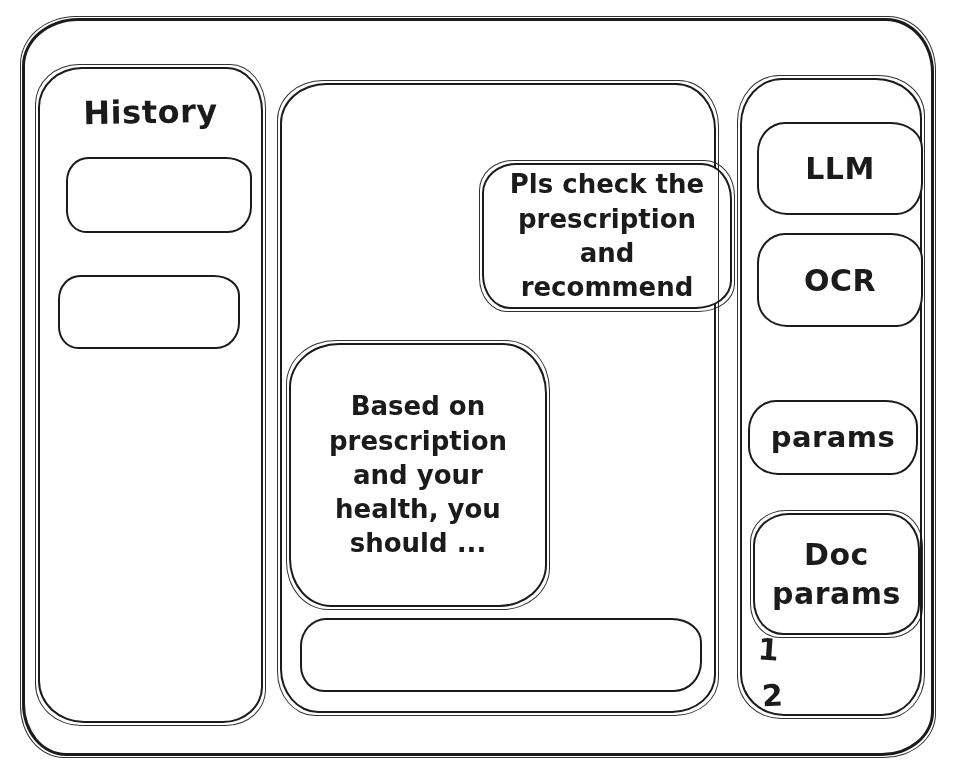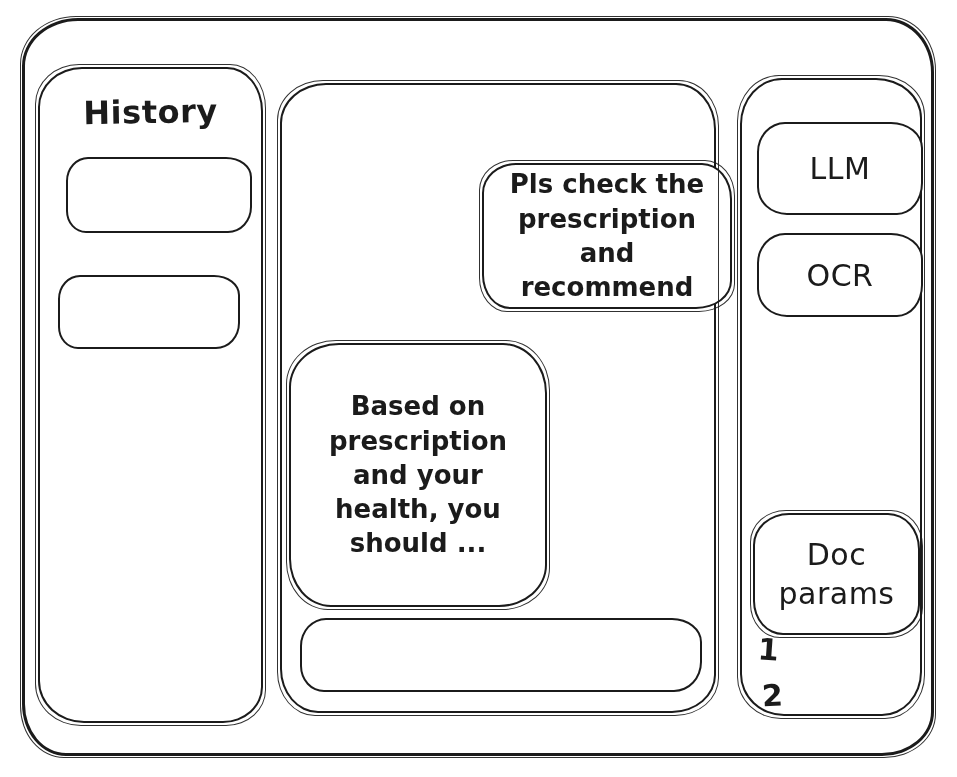--- a/index.html
+++ b/index.html
@@ -105,28 +105,28 @@
     left: 715px; top: 57px;         
     width: 182px; height: 638px;
     border-radius: 42px 46px 40px 44px / 46px 40px 44px 42px;
   }
   .tool-btn {
     display: flex;
     align-items: center;
     justify-content: center;
     text-align: center;
     font-size: 30px;
-    font-weight: 400;
+    font-weight: 700;
     letter-spacing: 0.5px;
     border-radius: 28px 32px 26px 30px / 30px 26px 32px 28px;
     cursor: pointer;
     line-height: 1.3;
   }
   #tool-llm    { left: 15px; top: 42px;  width: 166px; height: 93px; }
-  #tool-ocr    { left: 15px; top: 153px; width: 166px; height: 84px; }
+  #tool-ocr    { left: 15px; top: 153px; width: 166px; height: 94px; }
   #tool-params { left: 6px;  top: 320px; width: 170px; height: 75px; font-size: 29px; }
   #tool-doc    { left: 11px; top: 433px; width: 167px; height: 122px;
                  border-radius: 36px 32px 34px 30px / 32px 36px 30px 34px; }
   .doc-item {
     position: absolute;
     font-size: 30px;
     font-weight: 700;
     cursor: pointer;
   }
   #doc-item-1 { left: 16px; top: 552px; transform: rotate(4deg); }
@@ -153,19 +153,20 @@
       <div id="agent-bubble" class="sketch double bubble">
         <span>Based on prescription and your health, you should ...</span>
       </div>
 
       <input id="chat-input" class="sketch" type="text" value="" style="">
     </div>
 
     <div id="tools-panel" class="sketch double">
       <div id="tool-llm" class="sketch tool-btn">LLM</div>
       <div id="tool-ocr" class="sketch tool-btn">OCR</div>
+      <div id="tool-params" class="sketch tool-btn">params</div>
       <div id="tool-doc" class="sketch double tool-btn">Doc params</div>
       <div id="doc-item-1" class="doc-item">1</div>
       <div id="doc-item-2" class="doc-item">2</div>
     </div>
 
   </div>
 </div>
 
 </body></html>

